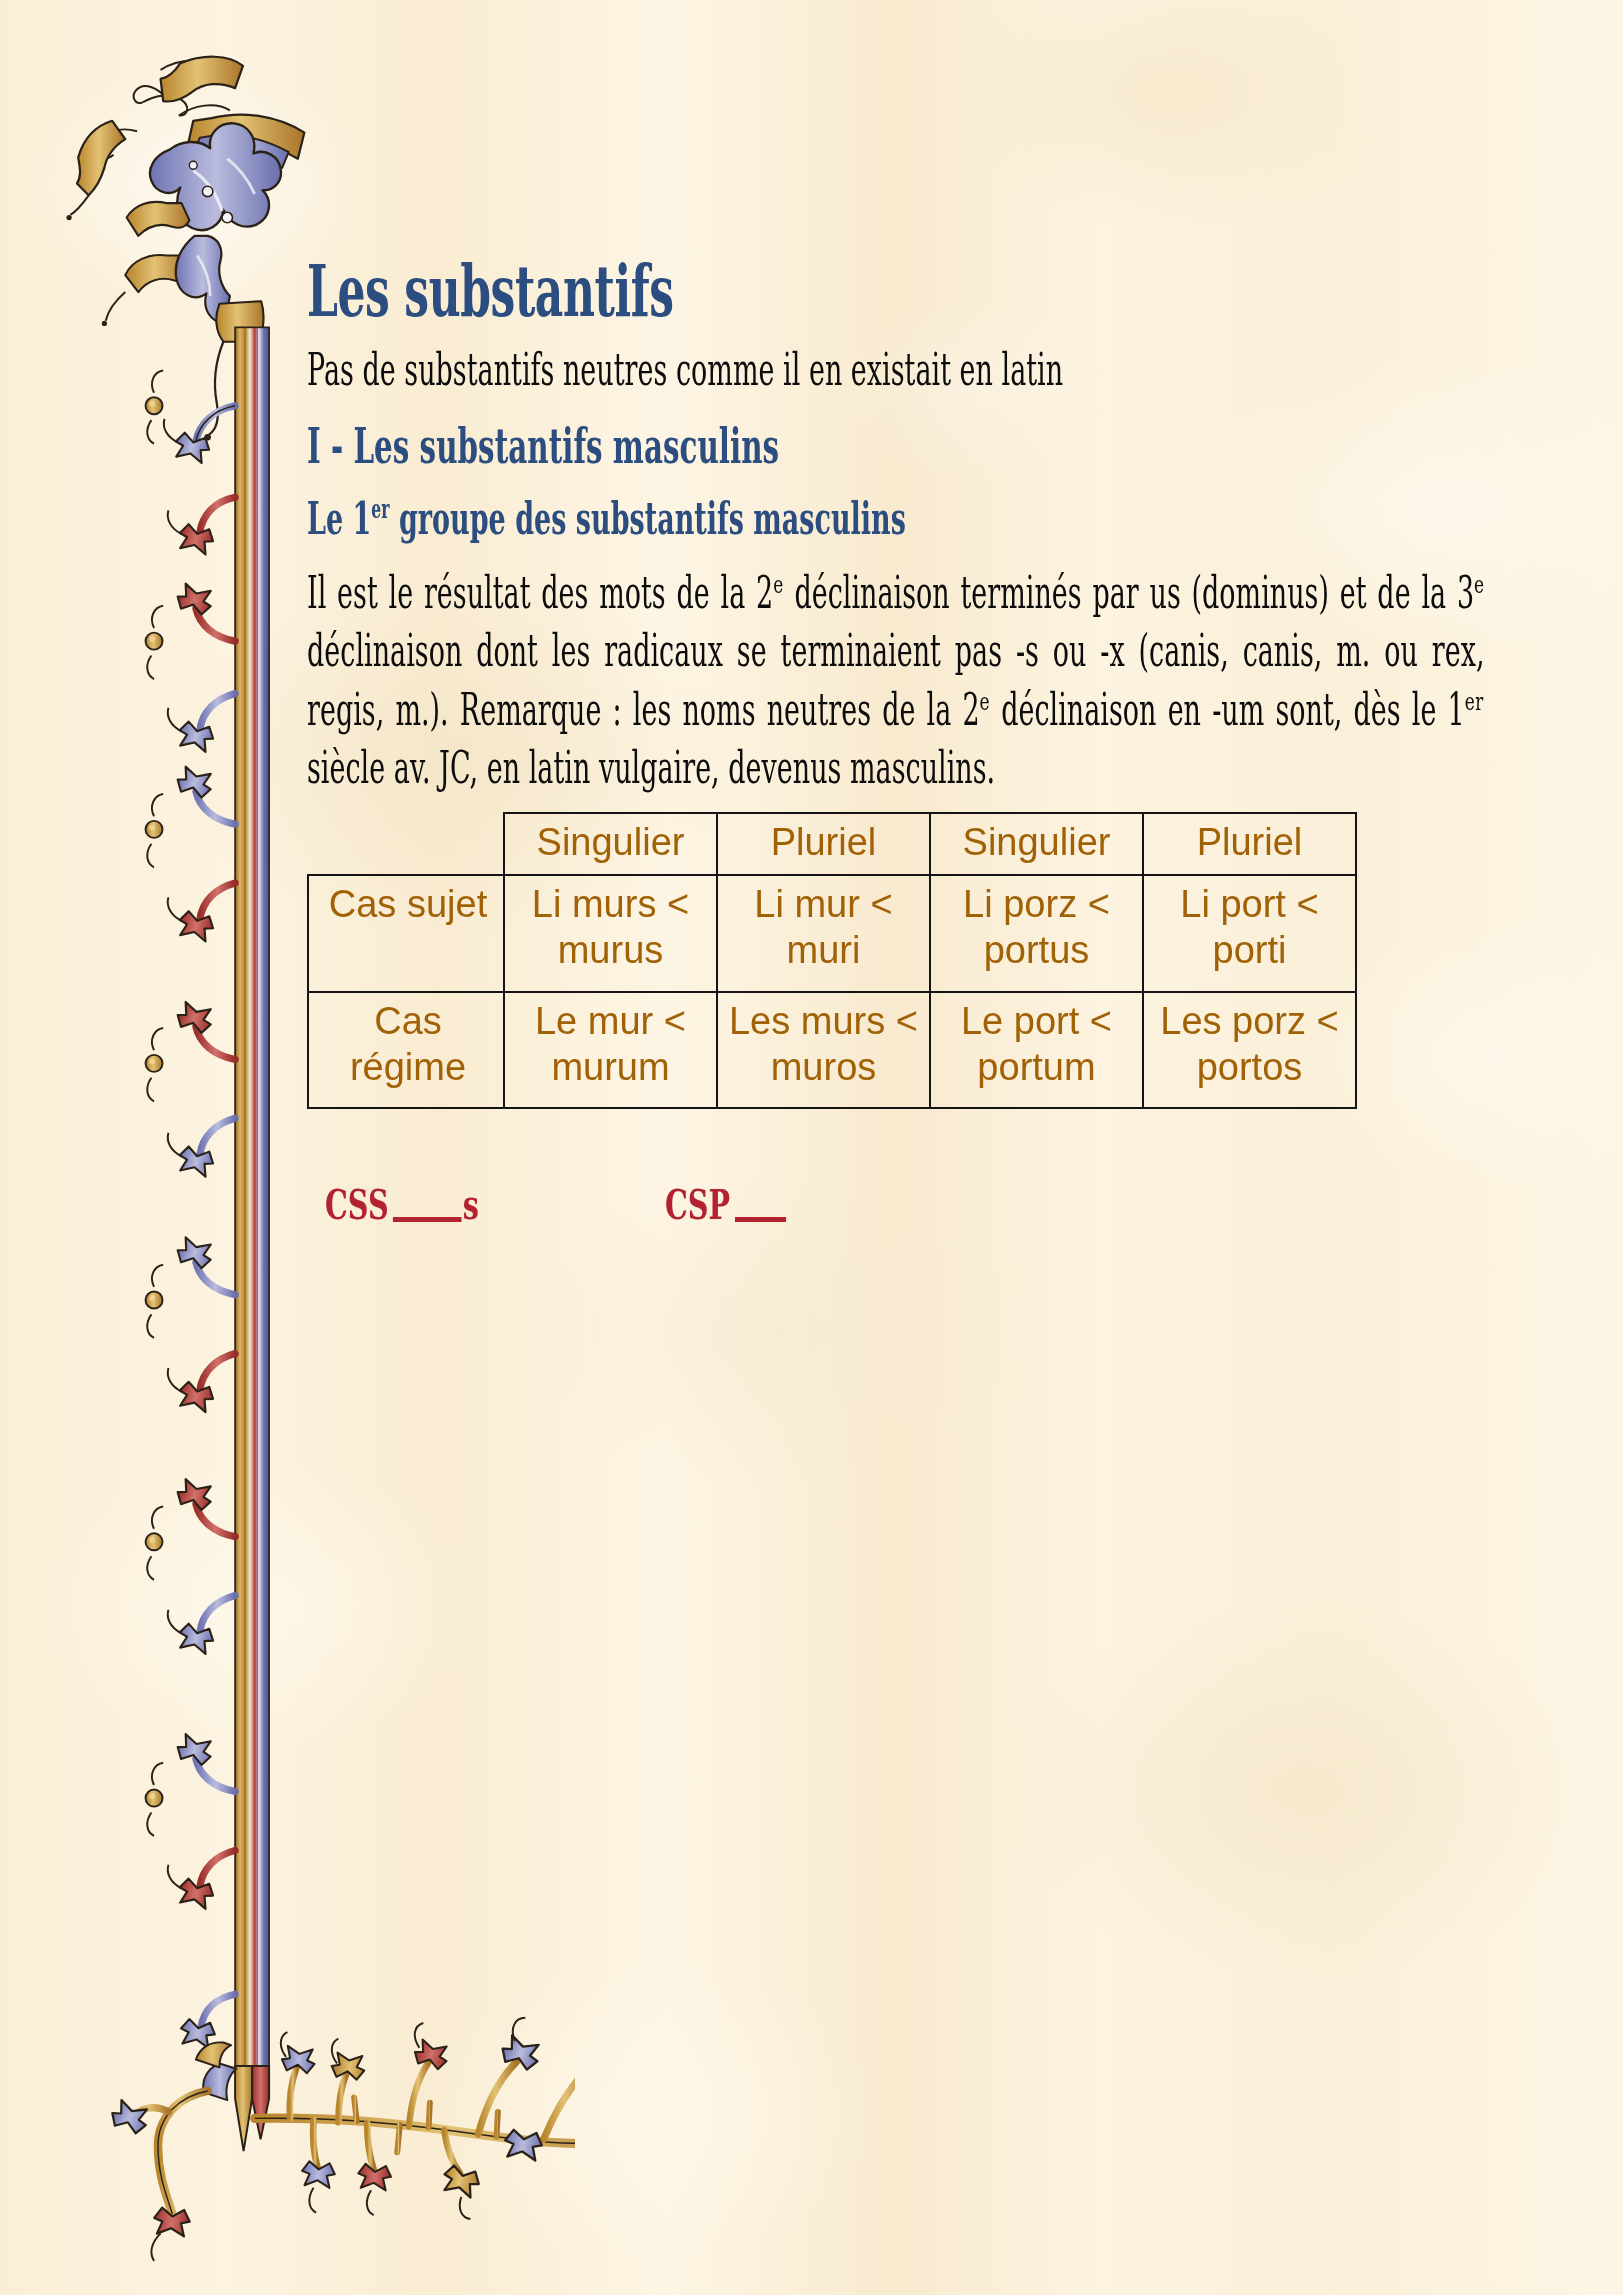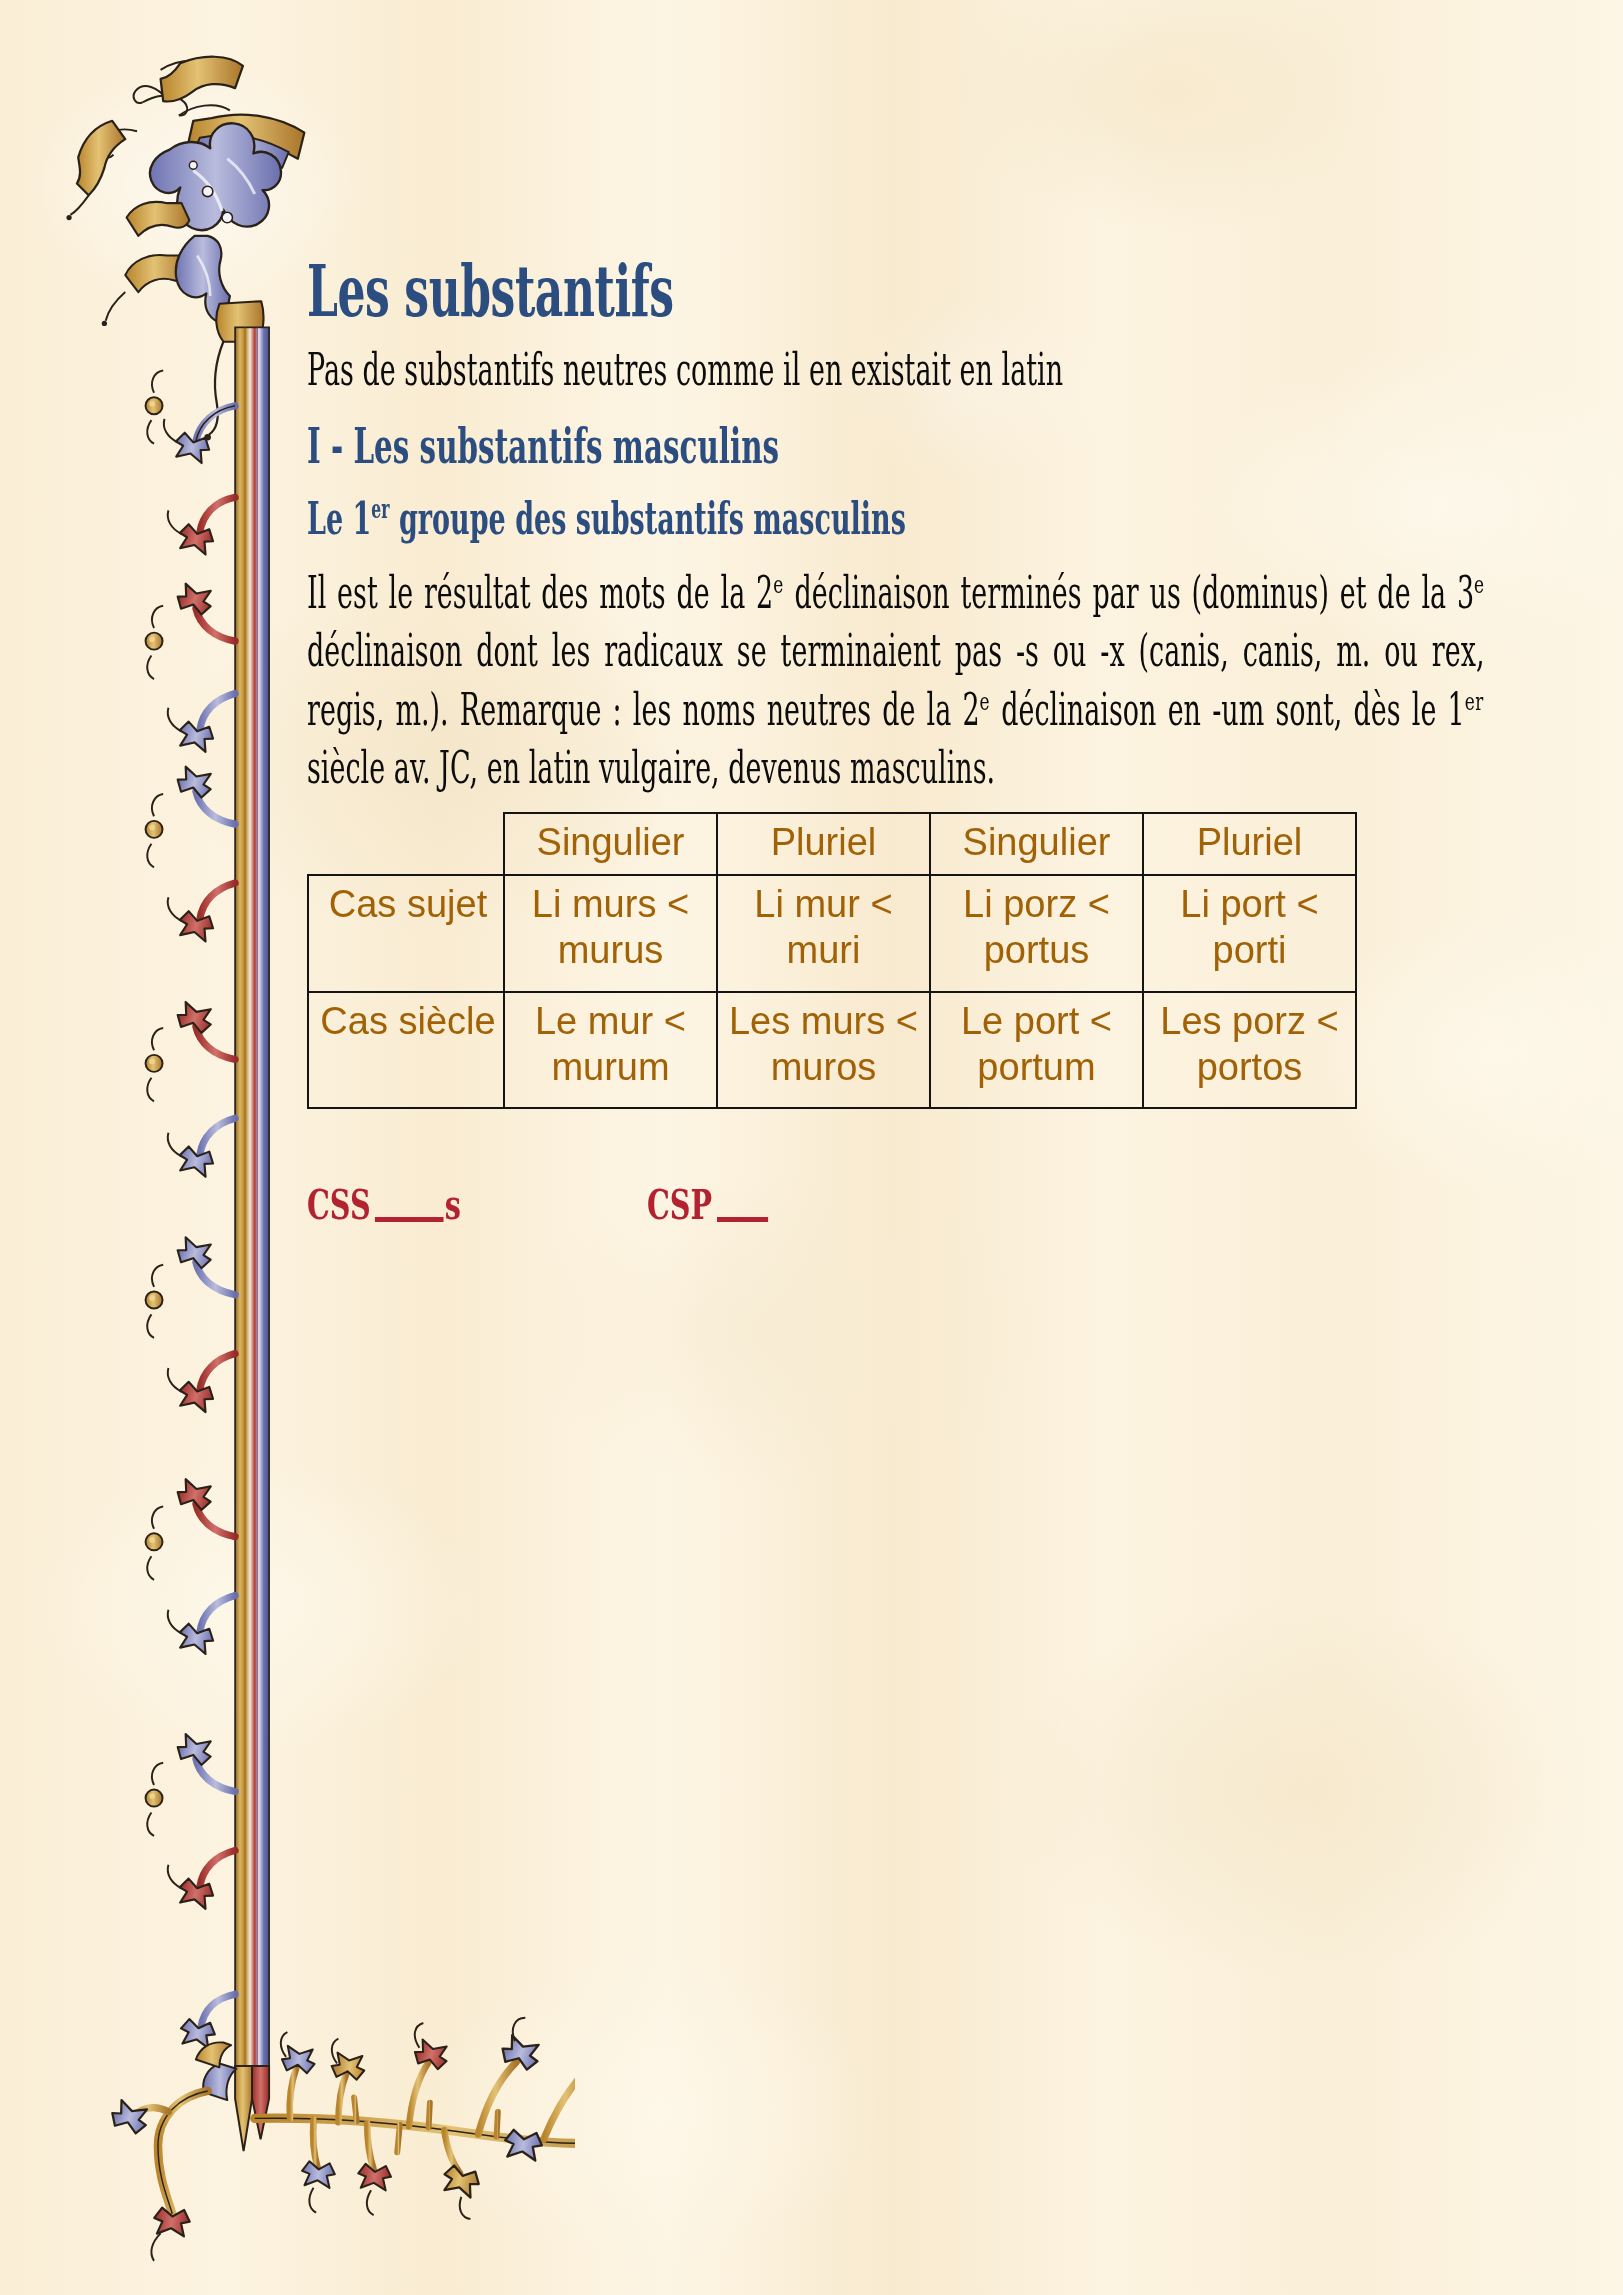--- a/index.html
+++ b/index.html
@@ -152,21 +152,21 @@
   .decl-table tr.head td { padding-bottom: 7.9px; }
   .col-label { width: 196px; }
   .col-d     { width: 213px; }
 
   
   #exercises {
     margin-top: 72px;
     position: relative;
     width: 1047px;
   }
-  .ex-row { position: relative; height: 79px; }
+  .ex-row { position: relative; height: 79px; margin-left: 18px; }
   .ex-item {
     position: absolute;
     font-family: "DejaVu Serif", serif;
     font-weight: 700;
     font-size: 41px;
     color: #b32231;
     white-space: nowrap;
     transform: scaleX(.70);
     transform-origin: left top;
   }
@@ -504,21 +504,21 @@
         <td>Pluriel</td>
       </tr>
       <tr>
         <td class="rowlabel">Cas sujet</td>
         <td>Li murs &lt; murus</td>
         <td>Li mur &lt; muri</td>
         <td>Li porz &lt; portus</td>
         <td>Li port &lt; porti</td>
       </tr>
       <tr>
-        <td class="rowlabel">Cas siècle</td>
+        <td class="rowlabel">Cas régime</td>
         <td>Le mur &lt; murum</td>
         <td>Les murs &lt; muros</td>
         <td>Le port &lt; portum</td>
         <td>Les porz &lt; portos</td>
       </tr>
     </tbody>
   </table>
 
   <div id="exercises">
     <div class="ex-row">

